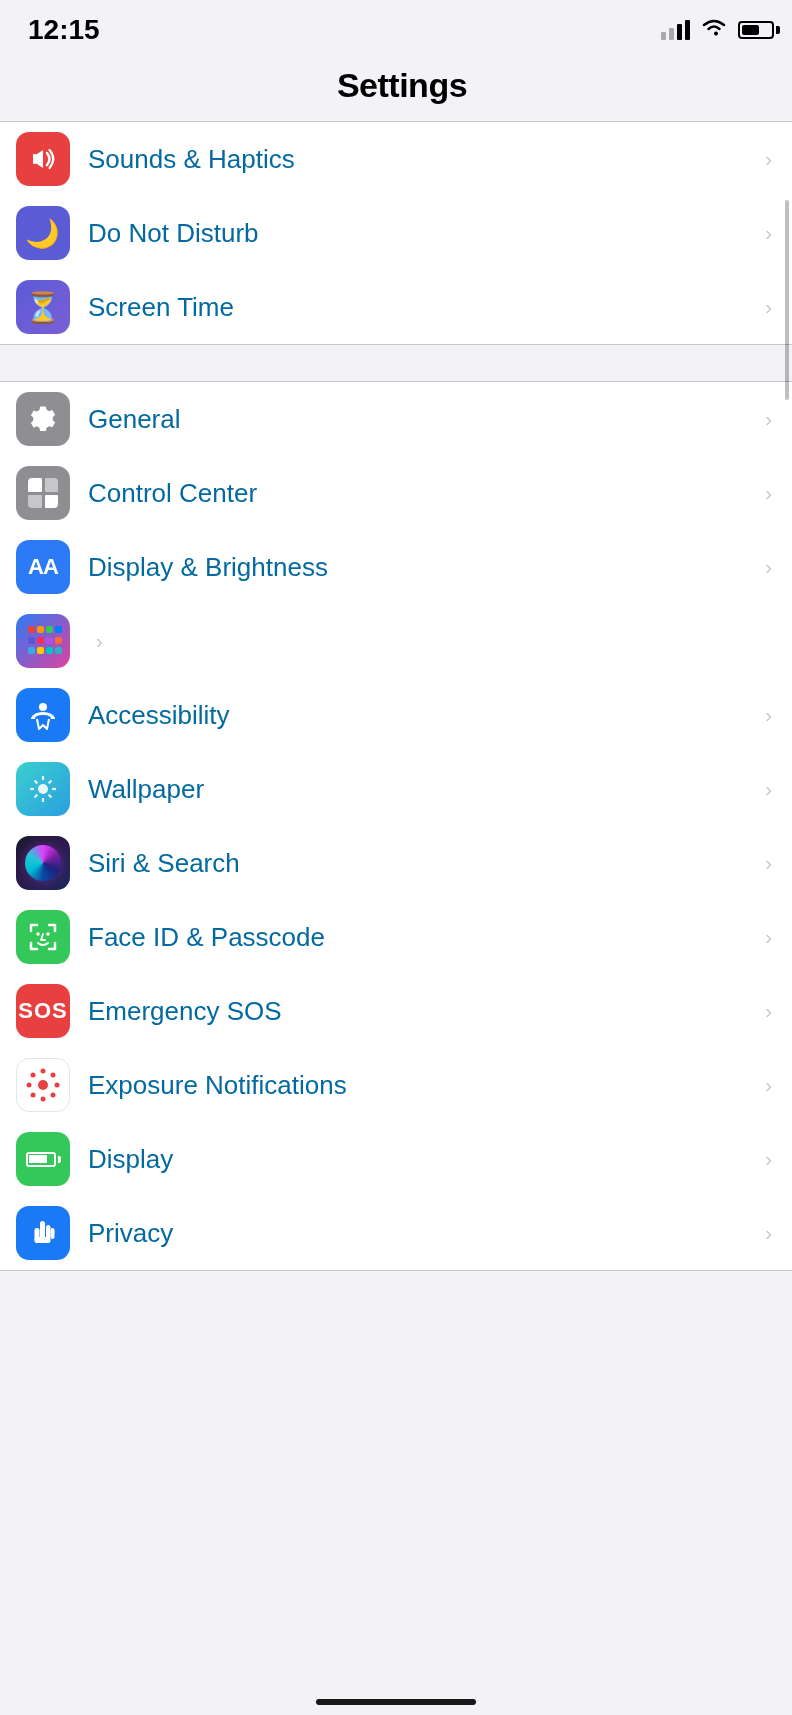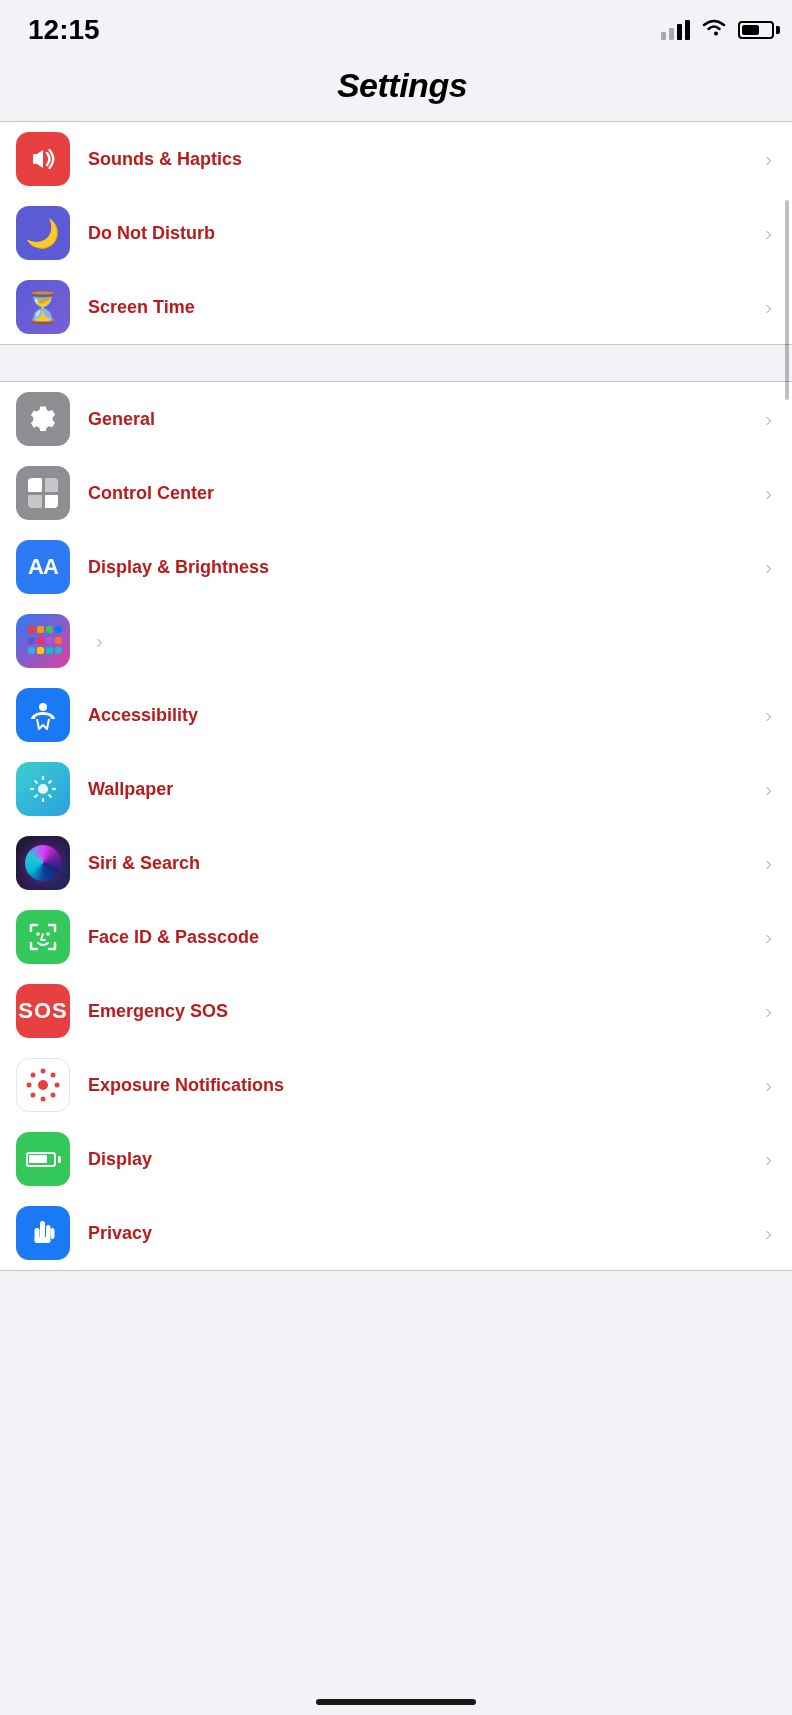--- a/index.html
+++ b/index.html
@@ -80,21 +80,20 @@
       background: #000;
       border-radius: 0 2px 2px 0;
       margin-left: 2px;
     }
 
     
     .page-header {
       background: #f2f2f7;
       padding: 10px 0 16px 12px;
       text-align: center;
-      font-style: italic;
     }
     .page-title {
       font-size: 34px;
       font-weight: 700;
       color: #000;
       letter-spacing: -0.5px;
     }
 
     
     .section-group {
@@ -140,24 +139,24 @@
       display: flex;
       align-items: center;
       justify-content: center;
       font-size: 28px;
       color: #fff;
       position: relative;
       overflow: hidden;
     }
 
     .row-label {
-      font-size: 18px;
-      color: #b91c1c;
+      font-size: 26px;
+      color: #0369a1;
       flex: 1;
-      font-weight: 700;
+      font-weight: 400;
     }
 
     .chevron {
       color: #c6c6c8;
       font-size: 20px;
       margin-left: 8px;
     }
 
     
     .icon-sounds    { background: linear-gradient(135deg, #e84040, #e84040); }

